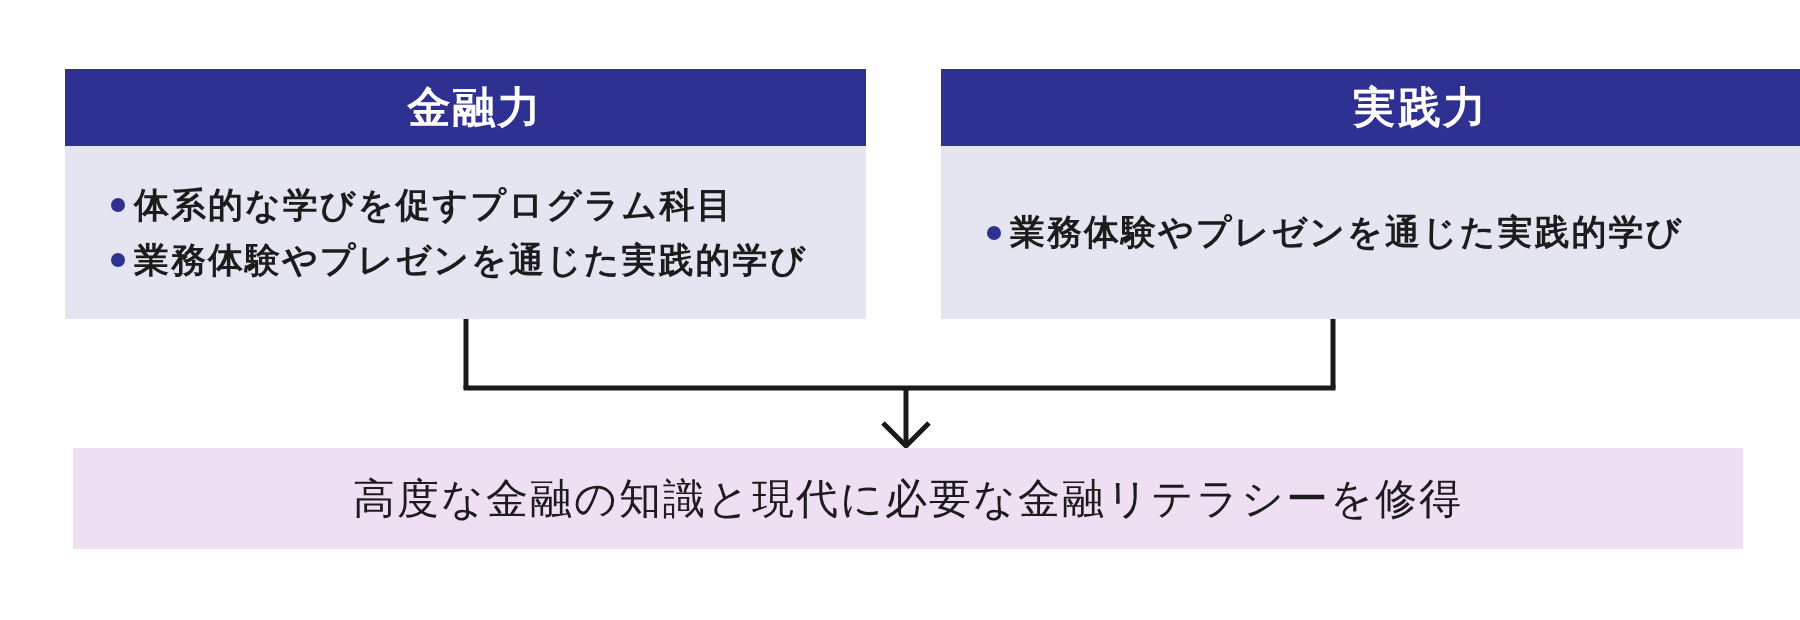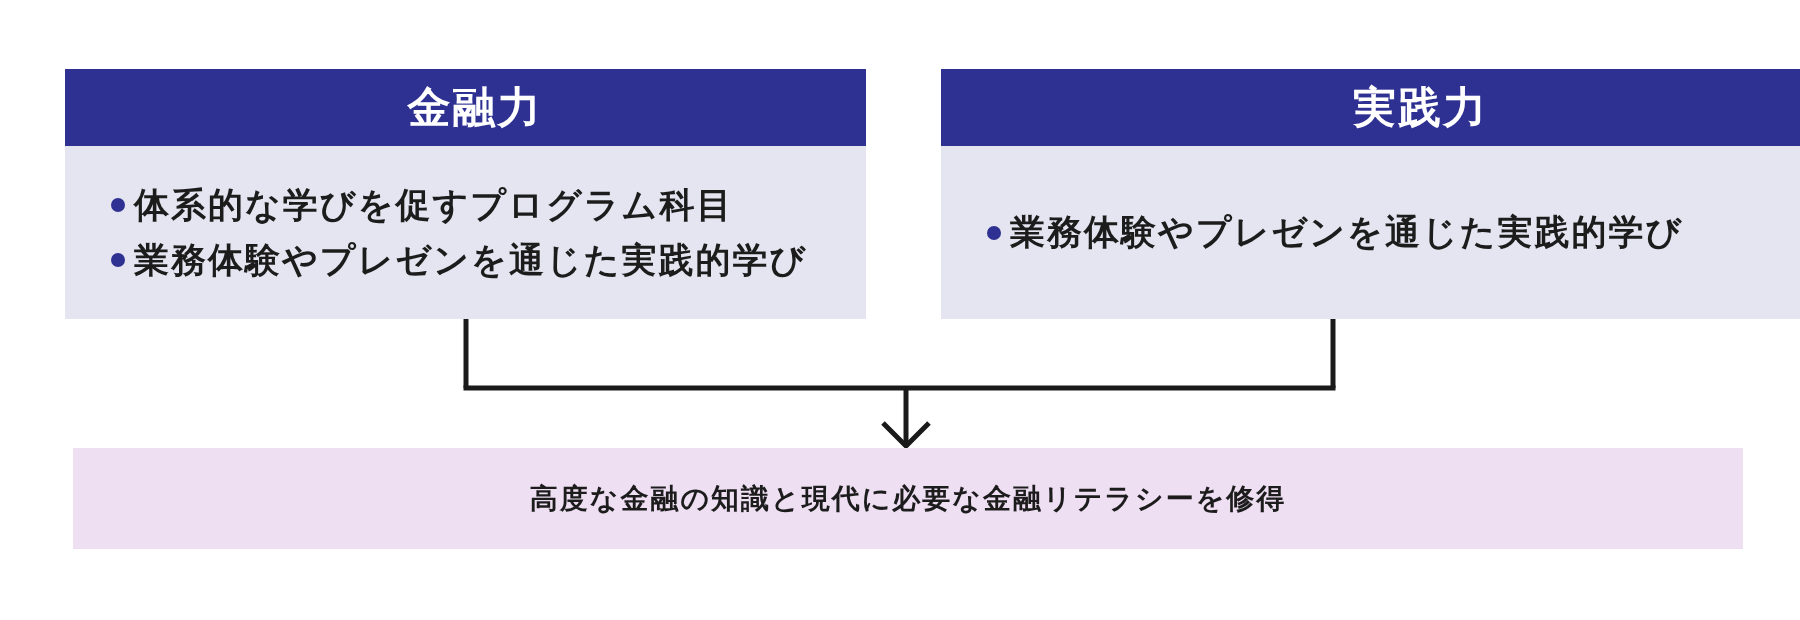--- a/index.html
+++ b/index.html
@@ -92,22 +92,22 @@
     left: 73px;
     top: 448px;
     width: 1670px;
     height: 101px;
     background: var(--result-bg, #efdff3);
     display: flex;
     align-items: center;
     justify-content: center;
   }
   .result-text {
-    font-size: 28px;
-    font-weight: bold;
+    font-size: 42px;
+    font-weight: normal;
     letter-spacing: 2px;
     color: var(--text-dark, #1c1c1c);
     white-space: nowrap;
   }
 </style>
 </head>
 <body>
 
 <div class="canvas">
 

